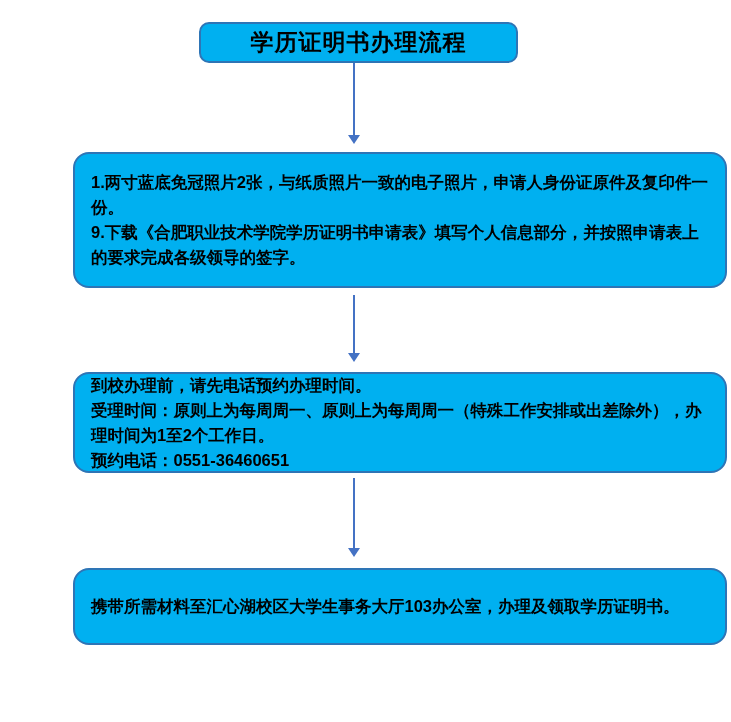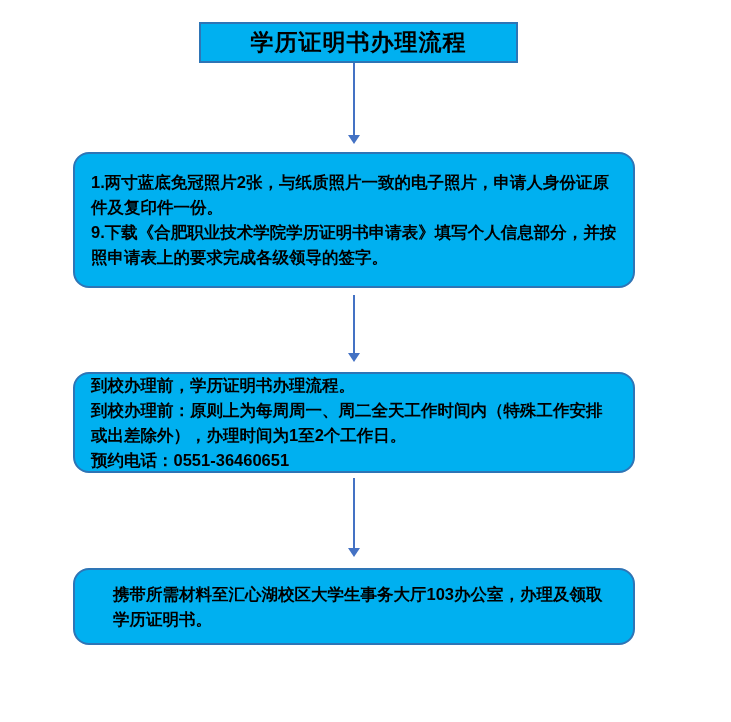--- a/index.html
+++ b/index.html
@@ -20,35 +20,35 @@
   }
   .title-box {
     position: absolute;
     left: 199px;
     top: 22px;
     width: 319px;
     height: 41px;
     box-sizing: border-box;
     background: #00b0f0;
     border: 2px solid #2e75b6;
-    border-radius: 0;
+    border-radius: 10px;
     display: flex;
     align-items: center;
     justify-content: center;
   }
   .title-box .title-text {
     font-size: 23px;
     font-weight: bold;
     letter-spacing: 1px;
     white-space: nowrap;
   }
   .step-box {
     position: absolute;
     left: 73px;
-    width: 562px;
+    width: 654px;
     box-sizing: border-box;
     background: #00b0f0;
     border: 2px solid #2e75b6;
     border-radius: 16px;
     display: flex;
     align-items: center;
   }
   .step-text {
     padding: 0 16px;
     width: 100%;
@@ -56,21 +56,21 @@
   }
   .step-text p {
     margin: 0;
     font-size: 16.5px;
     font-weight: bold;
     line-height: 25px;
     text-align: left;
   }
   .box-materials   { top: 152px; height: 136px; }
   .box-appointment { top: 372px; height: 101px; }
-  .box-pickup      { top: 568px; height: 77px; padding-left: 22px;  }
+  .box-pickup      { top: 568px; height: 77px;  }
   .arrow {
     position: absolute;
     left: 354px;
     width: 2px;
     margin-left: -1px;
     background: #4472c4;
   }
   .arrow::after {
     content: "";
     position: absolute;
@@ -102,22 +102,22 @@
     <div class="step-text">
       <p>1.两寸蓝底免冠照片2张，与纸质照片一致的电子照片，申请人身份证原件及复印件一份。</p>
       <p>9.下载《合肥职业技术学院学历证明书申请表》填写个人信息部分，并按照申请表上的要求完成各级领导的签字。</p>
     </div>
   </div>
 
   <div class="arrow arrow-2"></div>
 
   <div class="step-box box-appointment">
     <div class="step-text">
-      <p>到校办理前，学历证明书办理流程。</p>
-      <p>到校办理前：原则上为每周周一、周二全天工作时间内（特殊工作安排或出差除外），办理时间为1至2个工作日。</p>
+      <p>到校办理前，请先电话预约办理时间。</p>
+      <p>受理时间：原则上为每周周一、原则上为每周周一（特殊工作安排或出差除外），办理时间为1至2个工作日。</p>
       <p>预约电话：0551-36460651</p>
     </div>
   </div>
 
   <div class="arrow arrow-3"></div>
 
   <div class="step-box box-pickup">
     <div class="step-text">
       <p>携带所需材料至汇心湖校区大学生事务大厅103办公室，办理及领取学历证明书。</p>
     </div>

